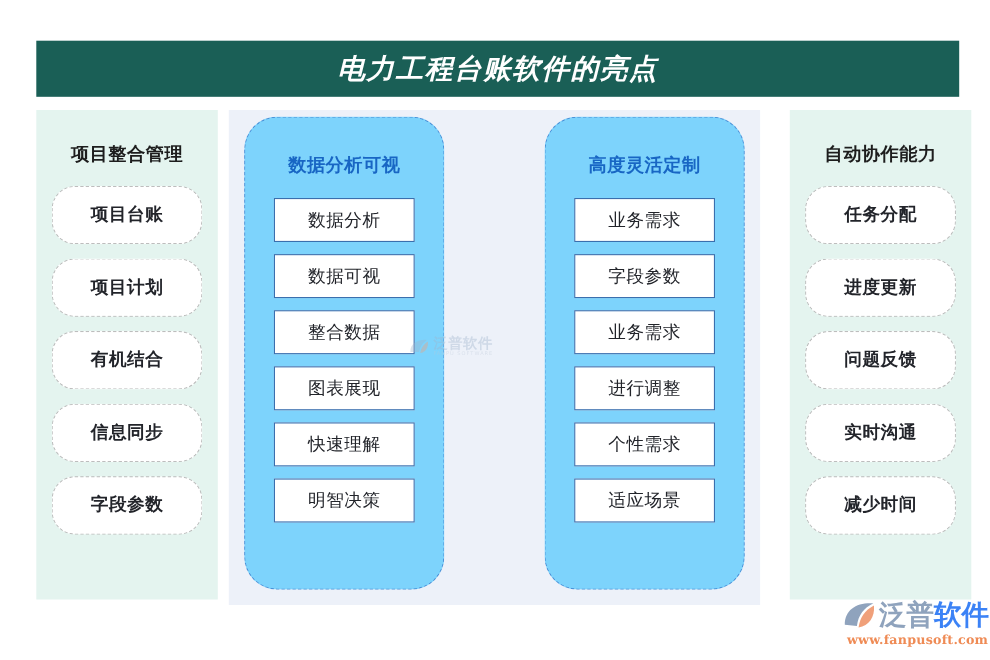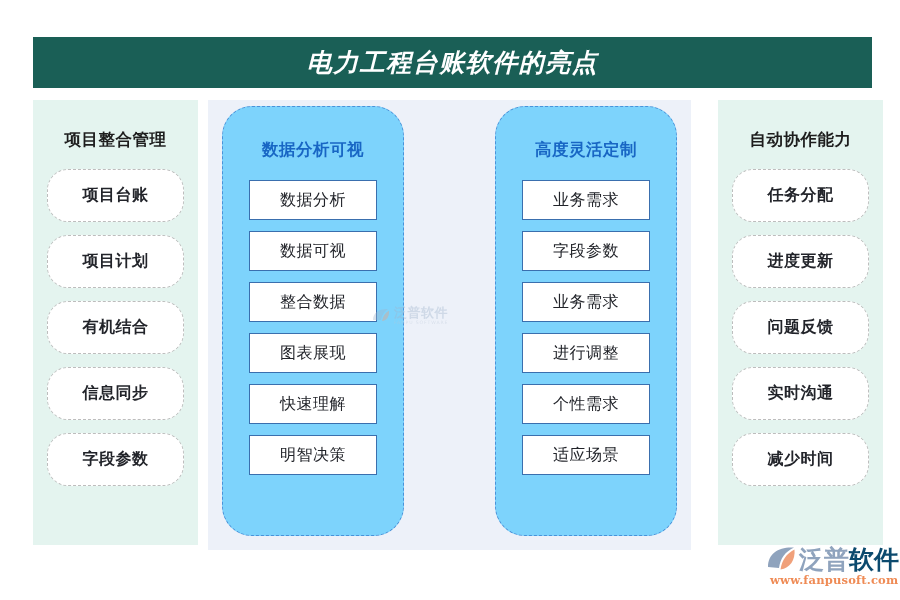--- a/index.html
+++ b/index.html
@@ -175,21 +175,21 @@
     height: 26px;
     margin-right: 3px;
   }
   .brand-name {
     font-size: 25px;
     font-weight: bold;
     letter-spacing: 0px;
     line-height: 1;
     color: #8fa3bd;
   }
-  .brand-name .c2 { color: #0c4a6e; }
+  .brand-name .c2 { color: #3b82f6; font-family: Liberation Mono, monospace; }
   .brand-url {
     font-size: 11.5px;
     color: #ef8b55;
     font-weight: bold;
     margin-top: 1px;
     margin-left: 4px;
     letter-spacing: 0.2px;
     font-family: "DejaVu Serif", "Liberation Serif", serif;
   }
 </style>

